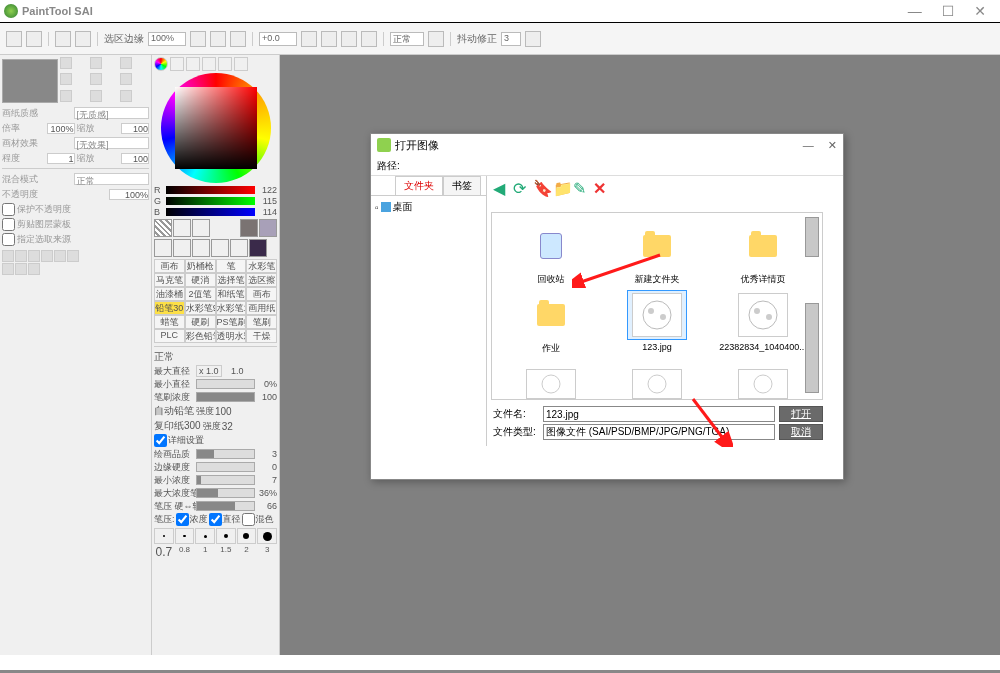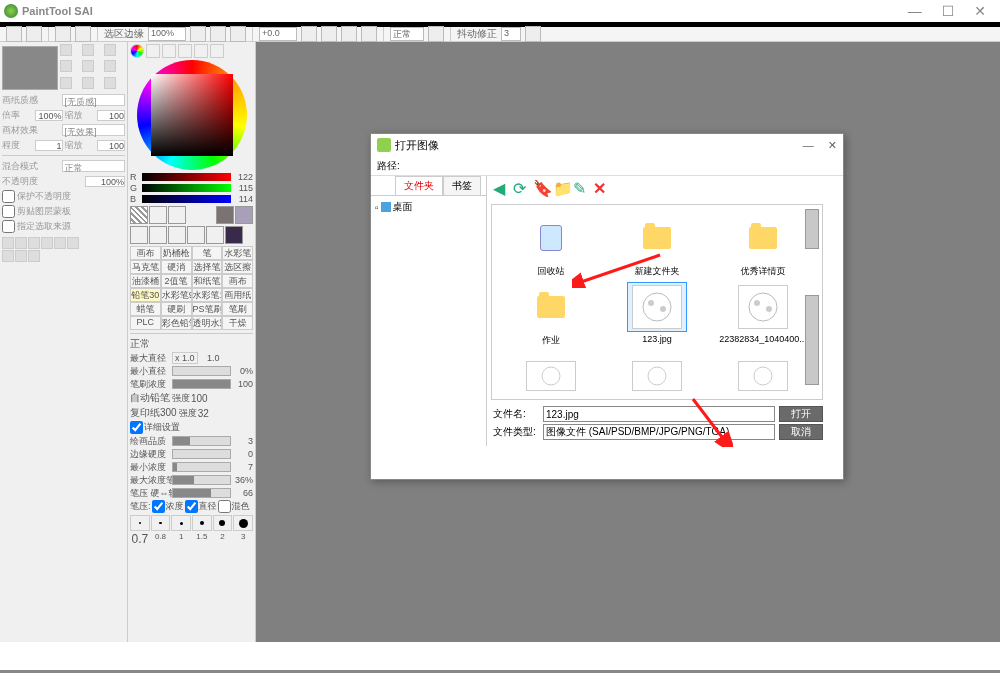--- a/index.html
+++ b/index.html
@@ -4,26 +4,26 @@
 <style>
 * { box-sizing: border-box; margin: 0; padding: 0; font-family: "Microsoft YaHei", sans-serif; }
 body { width: 1000px; height: 673px; background: #888; overflow: hidden; position: relative; }
 .window { width: 1000px; height: 670px; background: #fff; position: absolute; top: 0; left: 0; }
 .titlebar { height: 22px; background: #fff; display: flex; align-items: center; padding: 0 4px; font-size: 11px; color: #666; }
 .titlebar .logo { width: 14px; height: 14px; background: radial-gradient(circle, #8fd14f, #2e7d32); border-radius: 50%; margin-right: 4px; }
 .titlebar .appname { font-weight: bold; color: #888; }
 .titlebar .winctrls { margin-left: auto; display: flex; gap: 20px; padding-right: 10px; color: #888; font-size: 14px; }
 .menubar { height: 20px; background: #fff; display: flex; align-items: center; padding: 0 8px; font-size: 11px; color: #444; gap: 12px; }
 .menubar span { padding: 2px 4px; }
-.toolbar { height: 20px; background: #f5f5f5; border-top: 5px solid #000000; border-bottom: 1px solid #ccc; display: flex; align-items: center; font-size: 10px; color: #666; gap: 4px; padding: 0 6px; }
+.toolbar { height: 33px; background: #f5f5f5; border-top: 1px solid #000000; border-bottom: 1px solid #ccc; display: flex; align-items: center; font-size: 10px; color: #666; gap: 4px; padding: 0 6px; }
 .toolbar .tb-btn { width: 16px; height: 16px; border: 1px solid #bbb; background: #eee; }
 .toolbar .tb-sep { width: 1px; height: 14px; background: #ccc; margin: 0 2px; }
 .toolbar .tb-input { height: 14px; border: 1px solid #bbb; background: #fff; font-size: 9px; padding: 0 2px; }
 .main { display: flex; height: 600px; }
-.leftpanel { width: 128px; background: #f0f0f0; border-right: 1px solid #ccc; font-size: 10px; color: #888; padding: 2px; }
+.leftpanel { width: 152px; background: #f0f0f0; border-right: 1px solid #ccc; font-size: 10px; color: #888; padding: 2px; }
 .leftpanel .preview { width: 56px; height: 44px; background: #888; margin: 2px 0; border: 1px solid #aaa; }
 .leftpanel .row { display: flex; align-items: center; gap: 2px; margin: 1px 0; height: 14px; }
 .leftpanel .lbl { font-size: 9px; color: #999; flex: 1; white-space: nowrap; overflow: hidden; }
 .leftpanel .val { font-size: 9px; color: #555; width: 28px; text-align: right; border: 1px solid #ccc; background: #fff; height: 11px; }
 .leftpanel .btn-sm { width: 12px; height: 12px; border: 1px solid #ccc; background: #ddd; }
 .leftpanel .dropdown { border: 1px solid #ccc; background: #fff; font-size: 9px; padding: 1px 2px; height: 12px; flex: 1; }
 .toolpanel { width: 128px; background: #f0f0f0; border-right: 1px solid #ccc; font-size: 10px; color: #555; padding: 2px; overflow: hidden; }
 .colorwheel { width: 110px; height: 110px; margin: 2px auto; position: relative; }
 .colorwheel::before { content: ''; position: absolute; inset: 0; border-radius: 50%; background: conic-gradient(red, orange, yellow, lime, cyan, blue, magenta, red); }
 .colorwheel::after { content: ''; position: absolute; inset: 14px; background: linear-gradient(to right, #fff, #f00), linear-gradient(to bottom, transparent, #000); background-blend-mode: multiply; }
@@ -31,21 +31,21 @@
 .toolpanel .tabicons span { width: 14px; height: 14px; border: 1px solid #ccc; }
 .rgbslider { display: flex; align-items: center; font-size: 9px; margin: 1px 0; }
 .rgbslider .ch { width: 10px; }
 .rgbslider .bar { flex: 1; height: 8px; background: linear-gradient(to right, #000, var(--c)); margin: 0 2px; }
 .rgbslider .num { width: 20px; text-align: right; }
 .toolpanel .row { display: flex; align-items: center; gap: 1px; margin: 1px 0; }
 .swatchrow { display: flex; gap: 1px; margin: 2px 0; }
 .swatchrow .sw { width: 18px; height: 18px; border: 1px solid #999; }
 .toolgrid { display: grid; grid-template-columns: repeat(4, 1fr); gap: 0; font-size: 9px; border-radius: 16px; }
 .toolgrid .tg { border: 1px solid #ccc; background: #f5f5f5; height: 14px; text-align: center; overflow: hidden; white-space: nowrap; }
-.toolgrid .tg.sel { background: #fef9c3; }
+.toolgrid .tg.sel { background: #fde047; }
 .sliderrow { display: flex; align-items: center; font-size: 9px; margin: 1px 0; height: 12px; }
 .sliderrow .slbl { width: 42px; overflow: hidden; white-space: nowrap; }
 .sliderrow .sbar { flex: 1; height: 10px; background: linear-gradient(to right, #888 var(--p, 50%), #ddd var(--p, 50%)); border: 1px solid #aaa; }
 .sliderrow .sval { width: 22px; text-align: right; font-size: 9px; }
 .dotgrid { display: grid; grid-template-columns: repeat(6, 1fr); gap: 1px; margin-top: 2px; }
 .dotgrid .d { height: 16px; border: 1px solid #ccc; display: flex; align-items: center; justify-content: center; font-size: 8px; }
 .canvas { flex: 1; background: #808080; position: relative; }
 .dialog { position: absolute; left: 370px; top: 133px; width: 474px; height: 347px; background: #fff; border: 1px solid #888; box-shadow: 2px 2px 8px rgba(0,0,0,0.3); }
 .dialog .dlg-title { height: 22px; background: #fff; display: flex; align-items: center; padding: 0 6px; font-size: 11px; }
 .dialog .dlg-title .di { width: 14px; height: 14px; background: #8fd14f; border-radius: 2px; margin-right: 4px; }
@@ -56,34 +56,34 @@
 .dialog .dlg-left { width: 116px; border-right: 1px solid #ccc; }
 .dialog .dlg-tabs { display: flex; font-size: 10px; border-bottom: 1px solid #ccc; }
 .dialog .dlg-tabs .dt { padding: 2px 8px; border: 1px solid #ccc; border-bottom: none; background: #f5f5f5; }
 .dialog .dlg-tabs .dt.active { color: #d00; background: #fff; margin-left: 24px; }
 .dialog .dlg-tree { padding: 4px; font-size: 10px; }
 .dialog .dlg-tree .ti { display: flex; align-items: center; gap: 2px; }
 .dialog .dlg-tree .ti::before { content: '▫'; }
 .dialog .dlg-right { flex: 1; display: flex; flex-direction: column; }
 .dialog .dlg-tbar { height: 20px; display: flex; align-items: center; gap: 6px; padding: 0 6px; }
 .dialog .dlg-tbar span { width: 14px; height: 14px; display: inline-block; }
-.dialog .dlg-files { flex: 1; background: #fff; border: 1px solid #ccc; margin: 8px 20px 0 4px; padding: 8px; position: relative; overflow: hidden; }
+.dialog .dlg-files { flex: 1; background: #fff; border: 1px solid #ccc; margin: 16px 20px 0 4px; padding: 8px; position: relative; overflow: hidden; }
 .dialog .fgrid { display: grid; grid-template-columns: repeat(3, 1fr); gap: 4px; }
 .dialog .fitem { text-align: center; font-size: 9px; }
 .dialog .fitem .ficon { width: 60px; height: 50px; margin: 0 auto 2px; display: flex; align-items: center; justify-content: center; border: 1px solid transparent; }
 .dialog .fitem.sel .ficon { border: 1px solid #3399ff; background: #e0f0ff; }
 .dialog .folder-ico { width: 28px; height: 22px; background: #ffd767; border-radius: 2px; position: relative; }
 .dialog .folder-ico::before { content: ''; position: absolute; top: -4px; left: 2px; width: 10px; height: 4px; background: #ffd767; border-radius: 2px 2px 0 0; }
 .dialog .bin-ico { width: 22px; height: 26px; background: #cde8ff; border-radius: 3px; border: 1px solid #88c; }
 .dialog .thumb { width: 50px; height: 44px; background: #fff; border: 1px solid #ccc; display: flex; align-items: center; justify-content: center; }
 .dialog .dlg-bottom { padding: 4px 20px 4px 6px; }
 .dialog .dlg-frow { display: flex; align-items: center; font-size: 10px; margin: 2px 0; gap: 4px; }
 .dialog .dlg-frow .flbl { width: 46px; }
 .dialog .dlg-frow input, .dialog .dlg-frow .fsel { flex: 1; border: 1px solid #888; height: 16px; font-size: 10px; padding: 0 2px; }
-.dialog .dlg-frow .fbtn { width: 44px; height: 16px; background: #6a6a6a; color: #fff; font-size: 10px; border: 1px solid #555; text-align: center; }
+.dialog .dlg-frow .fbtn { width: 44px; height: 16px; background: #6a6a6a; color: #fff; font-size: 10px; border: 1px solid #555; text-align: center; text-decoration: underline; }
 .arrow1 { position: absolute; left: 572px; top: 253px; width: 90px; height: 35px; pointer-events: none; z-index: 100; }
 .arrow2 { position: absolute; left: 673px; top: 397px; width: 60px; height: 50px; pointer-events: none; z-index: 100; }
 .statusbar { position: absolute; bottom: 4px; right: 4px; font-size: 9px; color: #555; background: #f0f0f0; padding: 1px 4px; display: flex; gap: 2px; align-items: center; }
 .statusbar .key { border: 1px solid #aaa; padding: 0 2px; border-radius: 2px; background: #eee; }
 .scrollthumb { position: absolute; right: 3px; width: 14px; background: #c8c8c8; border: 1px solid #999; }
 </style>
 </head>
 <body>
 
 <div class="window">

